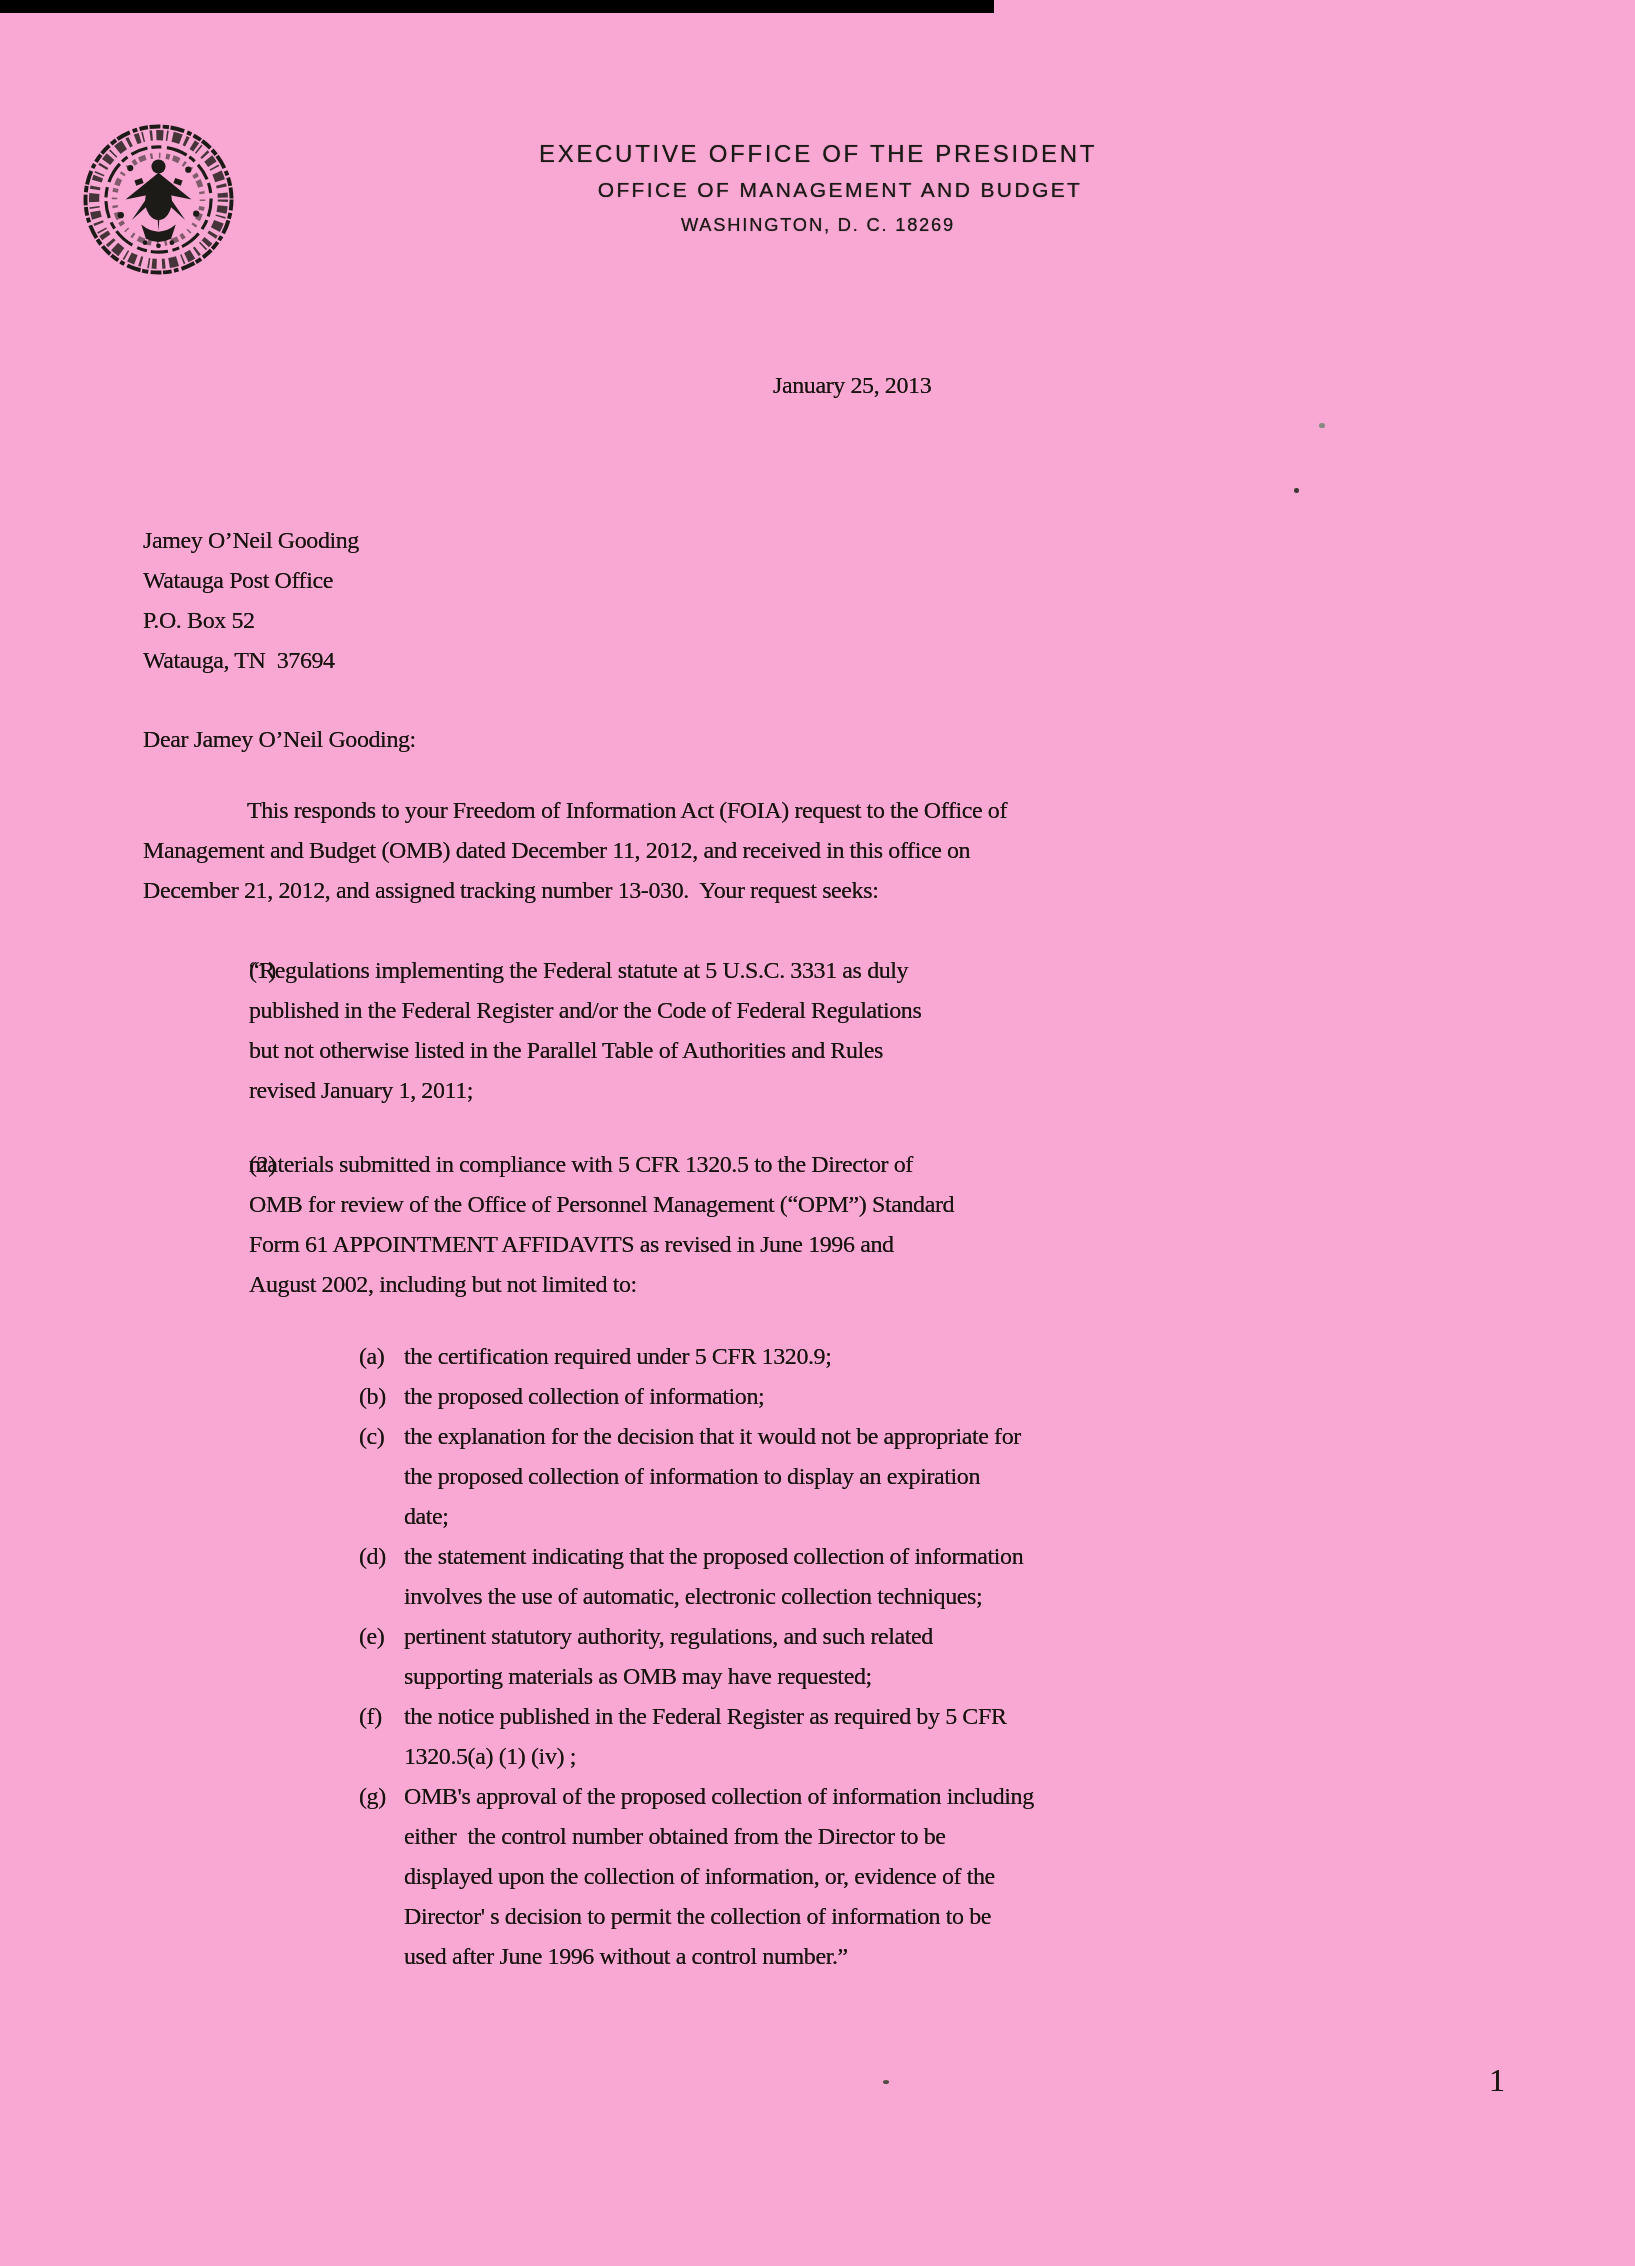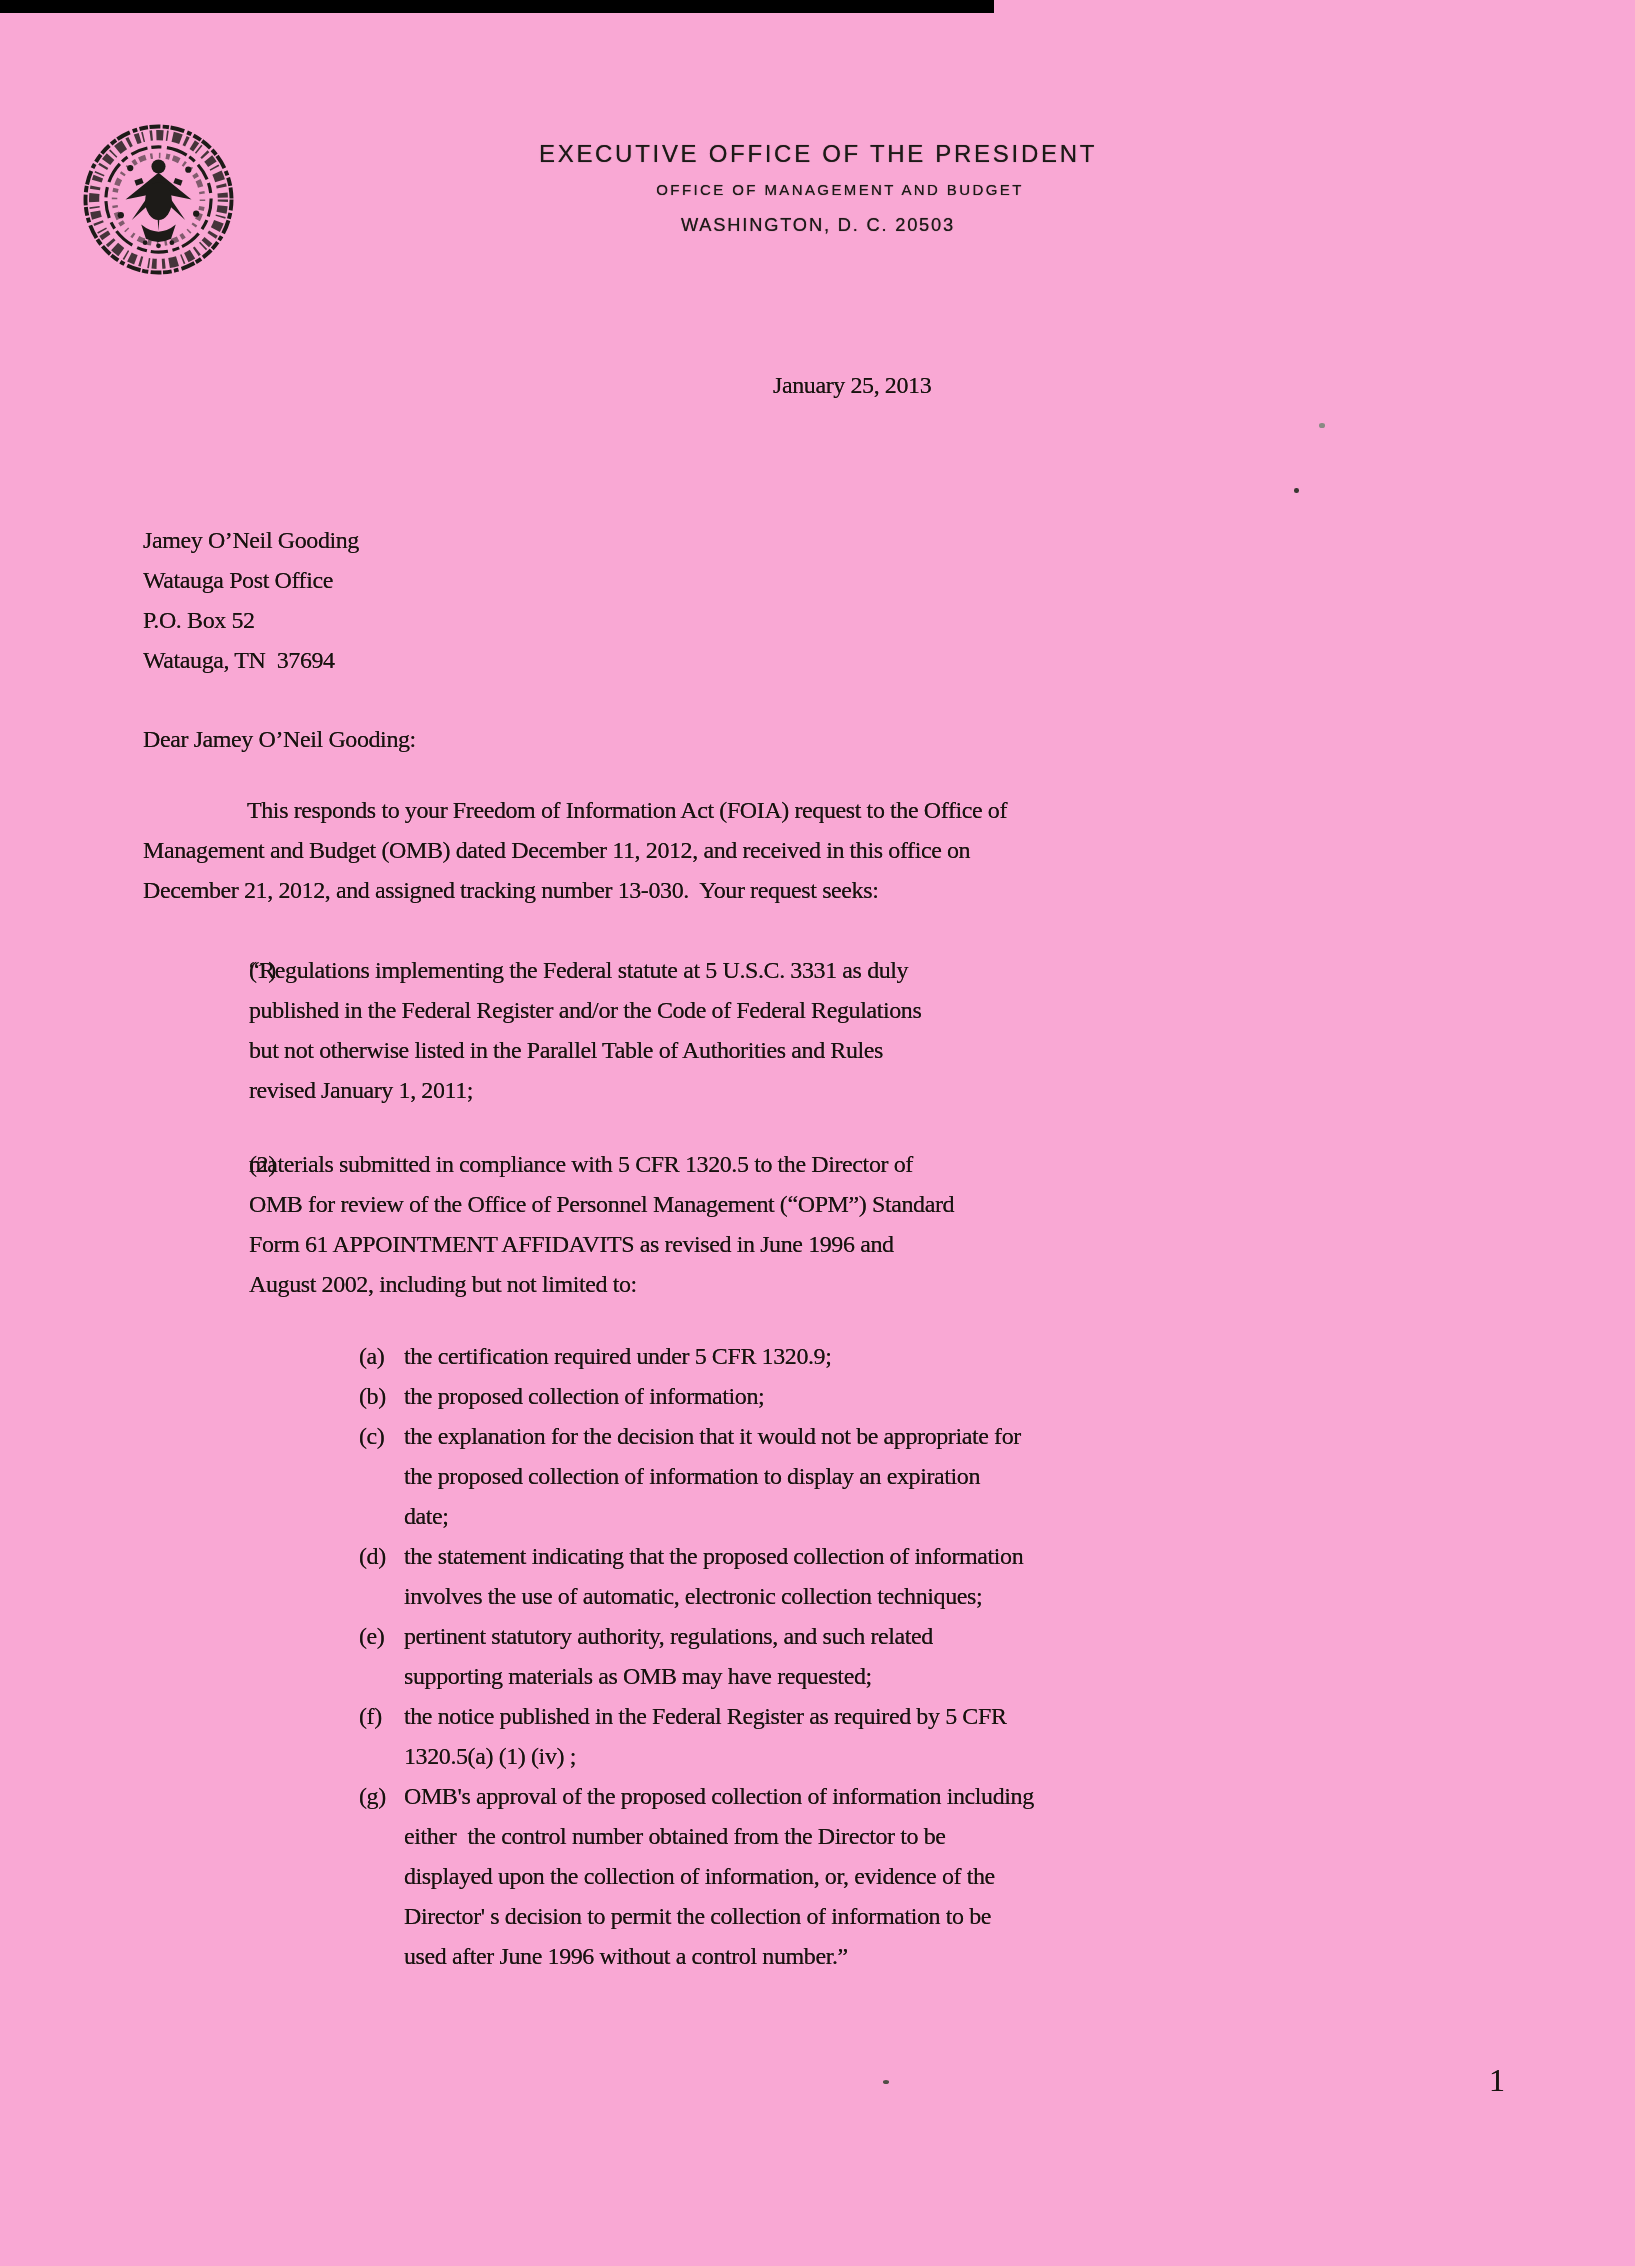--- a/index.html
+++ b/index.html
@@ -23,21 +23,21 @@
   .speck{position:absolute;border-radius:50%;}
   .speck-1{left:1319px;top:423px;width:5.5px;height:4.6px;background:#8a8a84;}
   .speck-2{left:1294px;top:488px;width:4.6px;height:4.6px;background:#3a3732;}
   .speck-3{left:883px;top:2080px;width:6.4px;height:3.7px;background:#514d46;}
   
   .seal{position:absolute;left:80px;top:119px;width:157px;height:161px;}
   .lh{position:absolute;left:0;top:136px;width:100%;text-align:center;
       font-family:"Liberation Sans","DejaVu Sans",sans-serif;color:#1c1a17;
       text-shadow:0 0 0.8px rgba(25,22,18,0.8);}
   .lh-1{font-size:24px;letter-spacing:2.7px;line-height:36px;}
-  .lh-2{font-size:15px;letter-spacing:2.4px;line-height:36px;padding-left:44px;}
+  .lh-2{font-size:21px;letter-spacing:2.4px;line-height:36px;padding-left:44px;}
   .lh-3{font-size:18.3px;letter-spacing:1.8px;line-height:33px;}
   
   .date{position:absolute;left:773px;top:365px;}
   .recipient{position:absolute;left:143px;top:520px;}
   .salutation{position:absolute;left:143px;top:719px;}
   .intro{position:absolute;left:143px;top:790px;width:1398px;text-indent:104px;}
   .item{position:absolute;left:249px;width:1279px;}
   .item-1{top:950px;}
   .item-2{top:1144px;}
   .item .marker{position:absolute;left:0;top:0;}
@@ -80,21 +80,21 @@
           <circle cx="138" cy="62" r="4"></circle>
           <circle cx="52" cy="120" r="4"></circle>
           <circle cx="148" cy="118" r="4"></circle>
       </g>
     </svg>
   </div>
 
   <div class="lh">
     <div class="lh-1">EXECUTIVE OFFICE OF THE PRESIDENT</div>
     <div class="lh-2">OFFICE OF MANAGEMENT AND BUDGET</div>
-    <div class="lh-3">WASHINGTON, D. C.  20503</div>
+    <div class="lh-3">WASHINGTON, D. C.  18269</div>
   </div>
 
   <div class="txt date">January 25, 2013</div>
 
   <div class="txt recipient">Jamey O’Neil Gooding
 Watauga Post Office
 P.O. Box 52
 Watauga, TN  37694</div>
 
   <div class="txt salutation">Dear Jamey O’Neil Gooding:</div>

